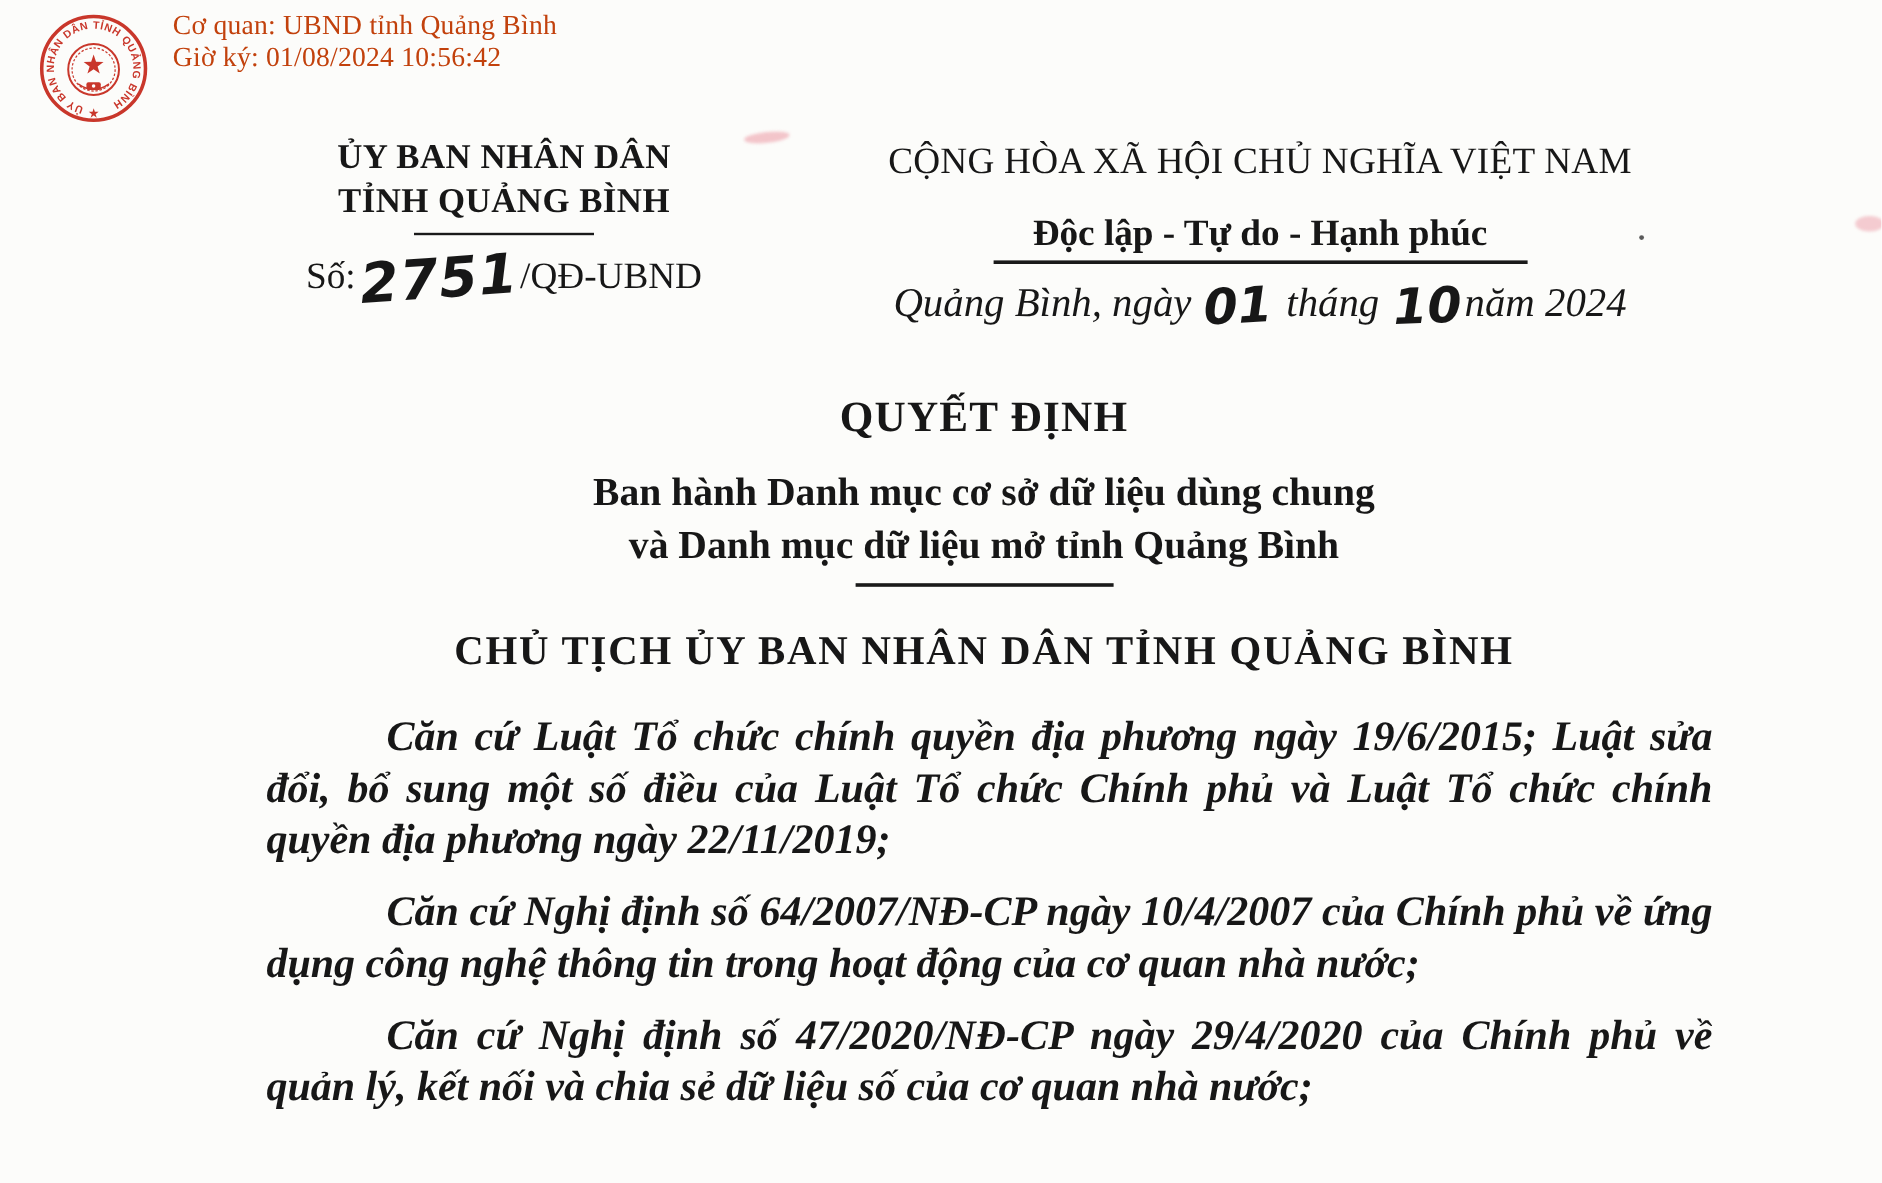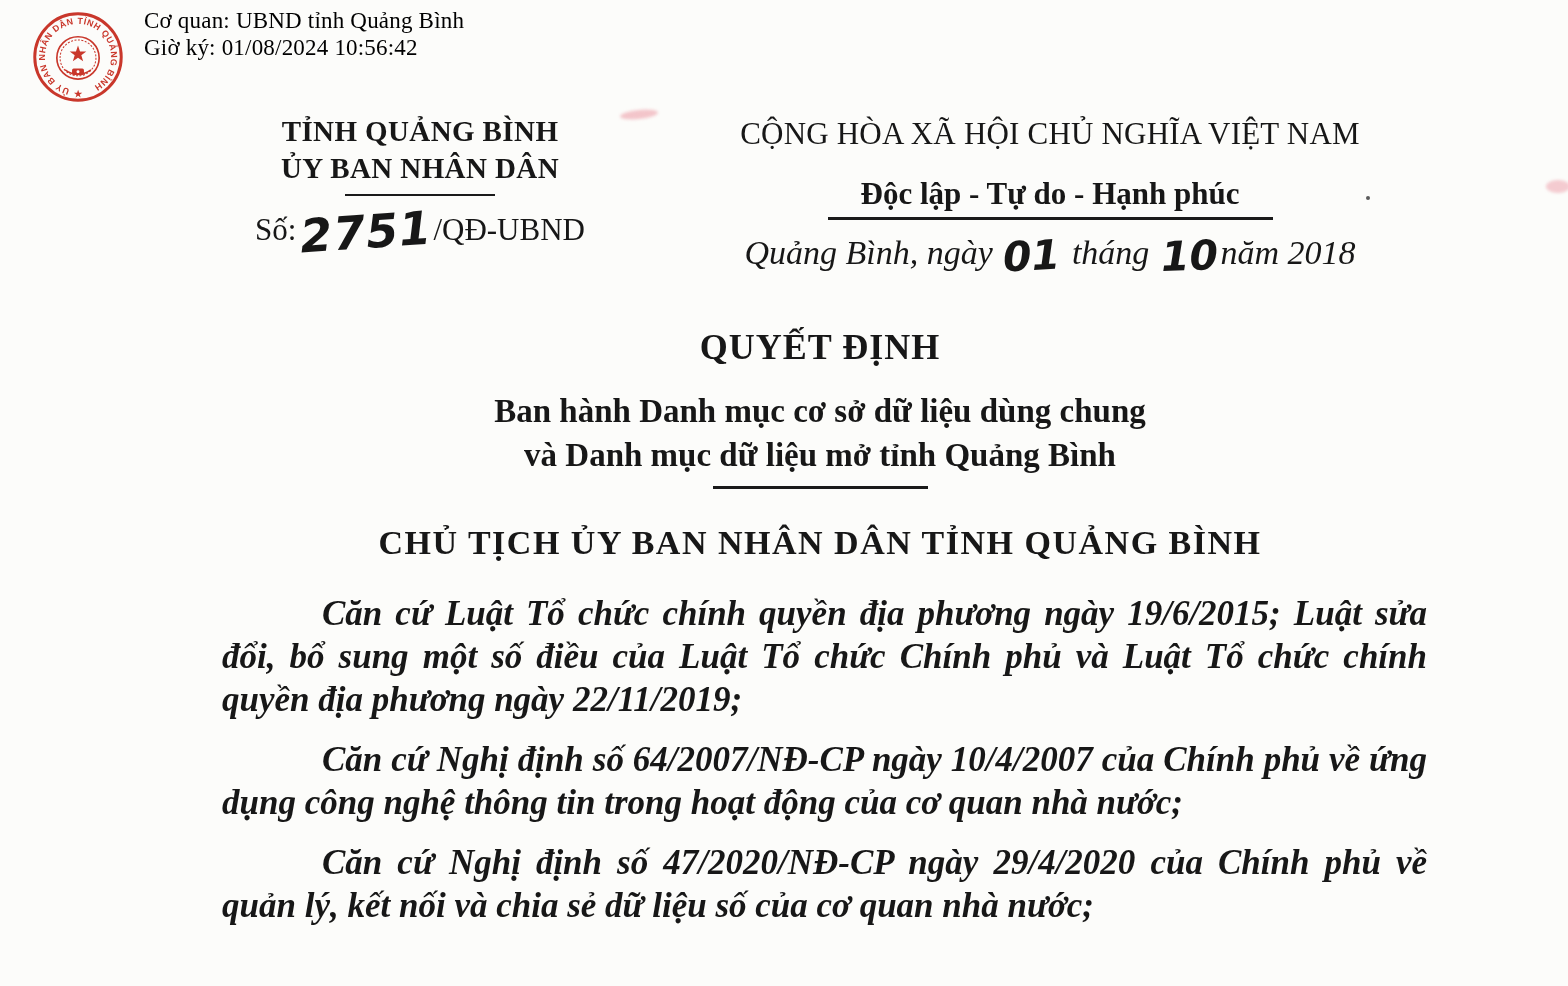--- a/index.html
+++ b/index.html
@@ -8,21 +8,21 @@
     width:1568px;height:986px;
     background:#fcfcfa;
     font-family:"Liberation Serif", serif;
     color:#171717;
     overflow:hidden;
   }
   
   .seal-svg{position:absolute;left:32px;top:11px;width:92px;height:92px;}
   .sig-info{
     position:absolute;left:144px;top:7px;
-    font-size:23px;line-height:1.18;color:#000000;
+    font-size:23px;line-height:1.18;color:#c2410c;
     letter-spacing:0.2px;
   }
   
   .col-left{position:absolute;left:225px;top:113px;width:390px;text-align:center;}
   .org-line{font-weight:bold;font-size:29px;line-height:1.28;letter-spacing:0.4px;}
   .divider{background:#1a1a1a;}
   .left-divider{width:150px;height:2px;margin:7px auto 0;}
   .doc-number{margin-top:13px;font-size:31px;white-space:nowrap;}
   .hw{
     font-family:"DejaVu Sans", sans-serif;
@@ -82,31 +82,31 @@
     <circle cx="50" cy="66" r="1.6" fill="#ffffff"></circle>
     <path d="M 36,64 Q 50,74 64,64" fill="none" stroke="#c9372b" stroke-width="1.4"></path>
   </svg>
 
   <div class="sig-info">
     <div>Cơ quan: UBND tỉnh Quảng Bình</div>
     <div>Giờ ký: 01/08/2024 10:56:42</div>
   </div>
 
   <div class="col-left">
+    <div class="org-line">ỦY BAN NHÂN DÂN</div>
     <div class="org-line">TỈNH QUẢNG BÌNH</div>
-    <div class="org-line">ỦY BAN NHÂN DÂN</div>
     <div class="divider left-divider"></div>
     <div class="doc-number"><span>Số:</span><span class="hw hw-number">2751</span><span>/QĐ-UBND</span></div>
   </div>
 
   <div class="col-right">
     <div class="republic-line">CỘNG HÒA XÃ HỘI CHỦ NGHĨA VIỆT NAM</div>
     <div class="motto-line">Độc lập - Tự do - Hạnh phúc</div>
     <div class="divider right-divider"></div>
-    <div class="date-line"><span>Quảng Bình, ngày</span><span class="hw hw-day">01</span><span>tháng</span><span class="hw hw-month">10</span><span>năm 2018</span></div>
+    <div class="date-line"><span>Quảng Bình, ngày</span><span class="hw hw-day">01</span><span>tháng</span><span class="hw hw-month">10</span><span>năm 2024</span></div>
   </div>
 
   <div class="title-block">
     <div class="doc-kind">QUYẾT ĐỊNH</div>
     <div class="doc-subject">
       <div>Ban hành Danh mục cơ sở dữ liệu dùng chung</div>
       <div>và Danh mục dữ liệu mở tỉnh Quảng Bình</div>
     </div>
     <div class="divider subtitle-divider"></div>
   </div>

